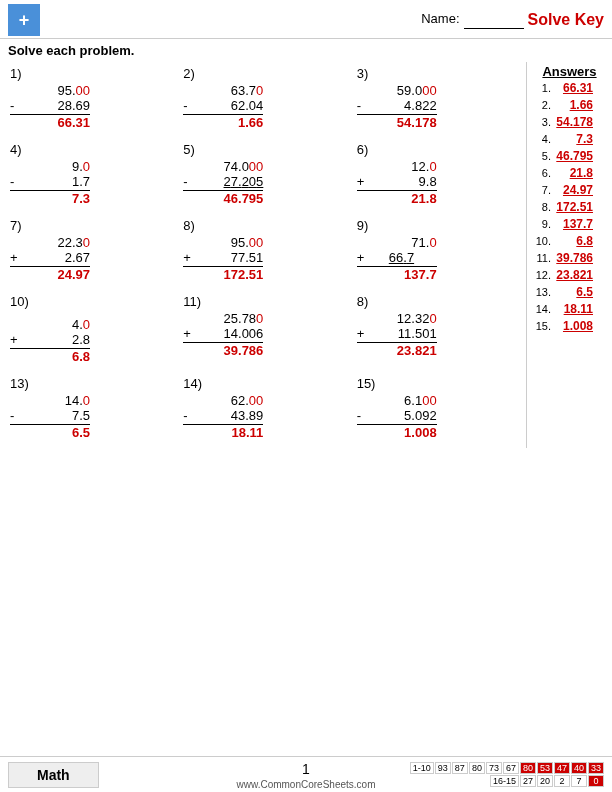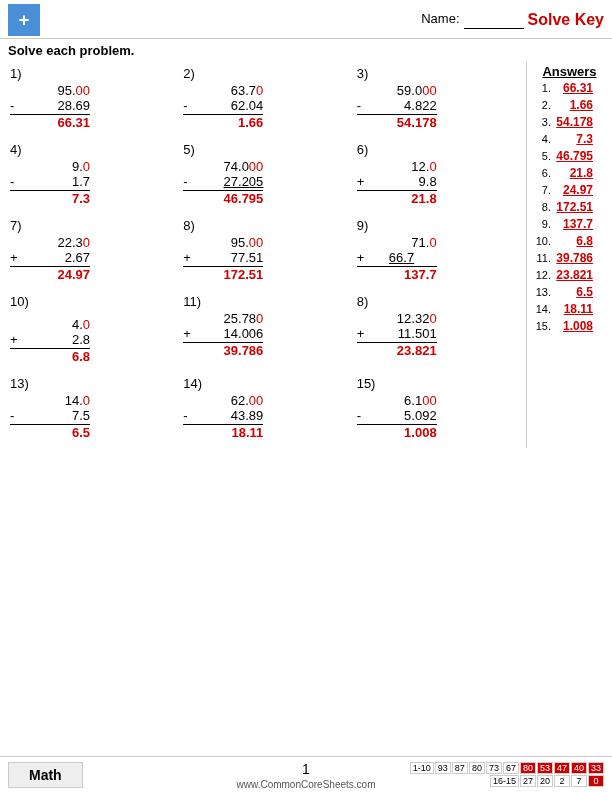--- a/index.html
+++ b/index.html
@@ -164,21 +164,21 @@
       height: 36px;
       border-top: 1px solid #ccc;
       display: flex;
       align-items: center;
       justify-content: space-between;
       padding: 0 8px;
     }
     .footer-math-box {
       background: #eee;
       border: 1px solid #ccc;
-      padding: 4px 20px;
+      padding: 4px 28px;
       font-weight: bold;
       font-size: 14px;
     }
     .footer-url {
       font-size: 10px;
       color: #555;
       position: absolute;
       left: 50%;
       transform: translateX(-50%);
       bottom: 2px;

